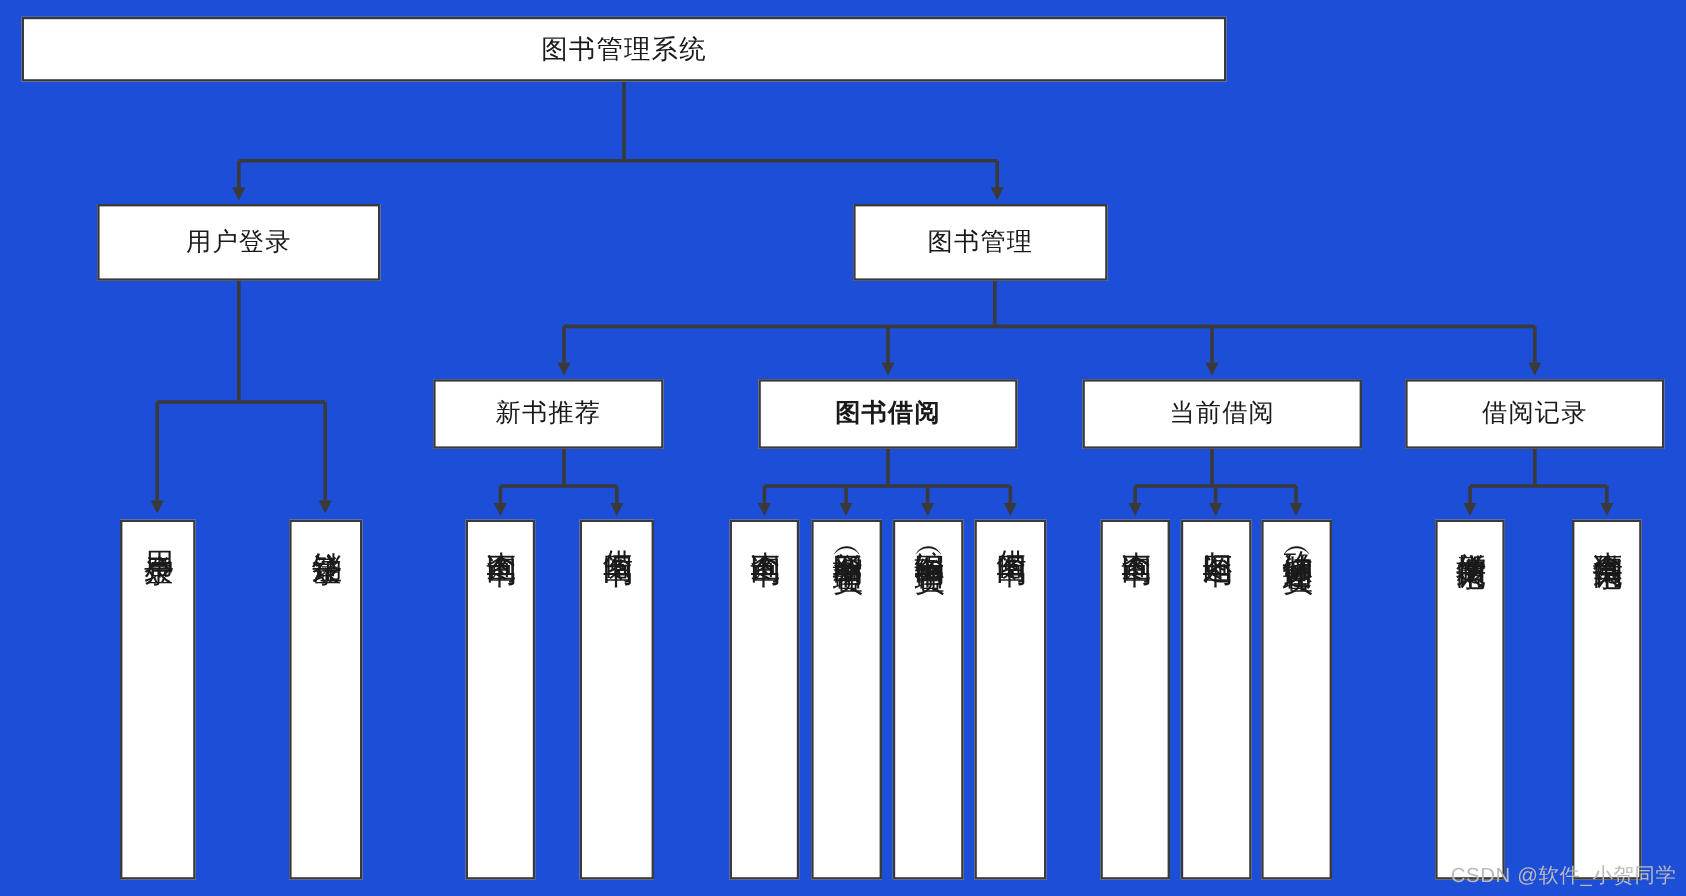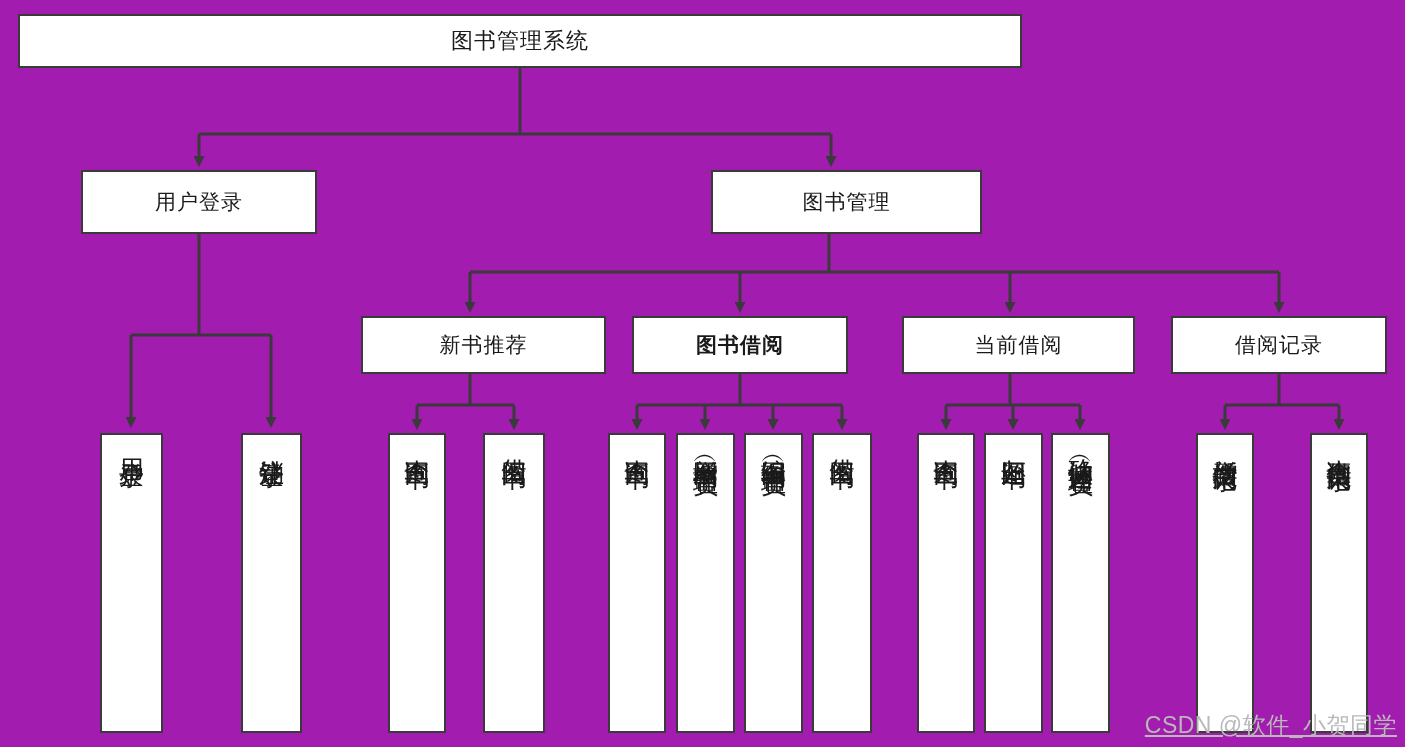--- a/index.html
+++ b/index.html
@@ -8,21 +8,21 @@
     padding: 0;
     background: #ffffff;
   }
   body {
     font-family: "Liberation Sans", "DejaVu Sans", sans-serif;
   }
   #diagram-root {
     position: relative;
     width: 1405px;
     height: 747px;
-    background: #a21caf;
+    background: #1d4ed8;
     overflow: hidden;
   }
   svg#connectors {
     position: absolute;
     left: 0;
     top: 0;
     width: 1405px;
     height: 747px;
     pointer-events: none;
   }
@@ -61,25 +61,24 @@
     text-orientation: upright;
     font-size: 25px;
     line-height: 1.0;
     letter-spacing: 2px;
     white-space: nowrap;
   }
   .watermark {
     position: absolute;
     right: 8px;
     bottom: 6px;
-    font-size: 23px;
+    font-size: 17px;
     color: #b9b9b9;
     white-space: nowrap;
     letter-spacing: 0.5px;
-    text-decoration: underline;
   }
 </style>
 </head>
 <body>
 
 <div id="diagram-root">
 
   <svg id="connectors" viewBox="0 0 1405 747" aria-hidden="true">
     <defs>
       <marker id="arrow" markerWidth="11" markerHeight="11" refX="1" refY="5.5" orient="auto" markerUnits="userSpaceOnUse">
@@ -130,25 +129,25 @@
     </g>
   </svg>
 
   <div class="node horiz root" style="left:18px; top:14px; width:1004px; height:54px;">
     <span class="label">图书管理系统</span>
   </div>
 
   <div class="node horiz" style="left:81px; top:170px; width:236px; height:64px;">
     <span class="label">用户登录</span>
   </div>
-  <div class="node horiz" style="left:711px; top:170px; width:271px; height:64px;">
+  <div class="node horiz" style="left:711px; top:170px; width:212px; height:64px;">
     <span class="label">图书管理</span>
   </div>
 
-  <div class="node horiz" style="left:361px; top:316px; width:245px; height:58px;">
+  <div class="node horiz" style="left:361px; top:316px; width:192px; height:58px;">
     <span class="label">新书推荐</span>
   </div>
   <div class="node horiz" style="left:632px; top:316px; width:216px; height:58px;font-weight:bold;">
     <span class="label">图书借阅</span>
   </div>
   <div class="node horiz" style="left:902px; top:316px; width:233px; height:58px;">
     <span class="label">当前借阅</span>
   </div>
   <div class="node horiz" style="left:1171px; top:316px; width:216px; height:58px;">
     <span class="label">借阅记录</span>

